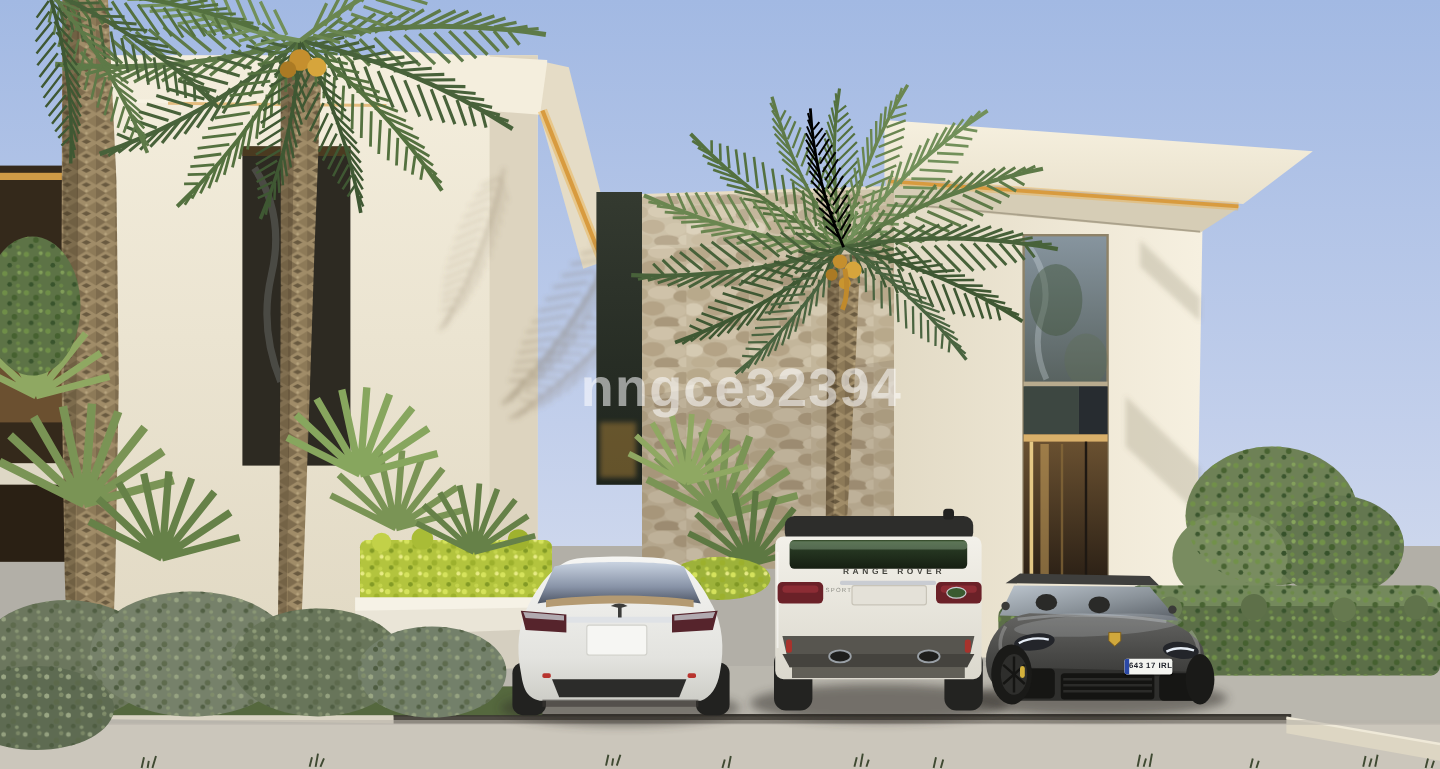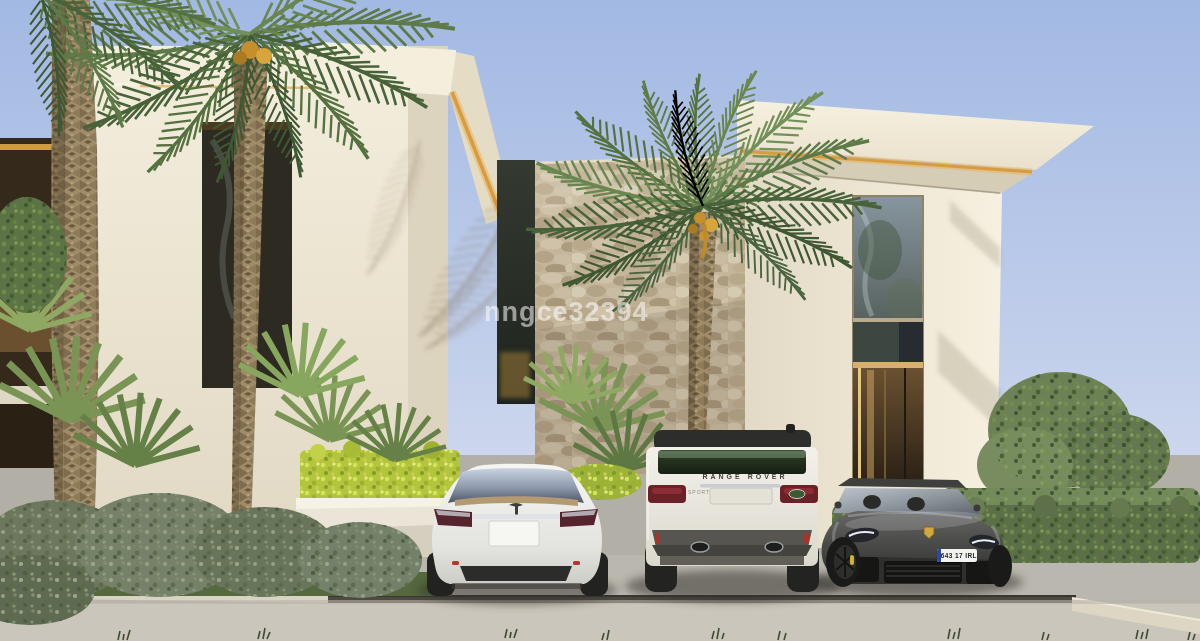--- a/index.html
+++ b/index.html
@@ -1,20 +1,20 @@
 <!DOCTYPE html>
 <html><head>
 <meta charset="utf-8">
 <style>
   html,body{margin:0;padding:0;background:#222;}
   #stage{position:relative;width:1200px;height:641px;overflow:hidden;
          font-family:"Liberation Sans","DejaVu Sans",sans-serif;background:#a8bde6;}
   #stage svg{position:absolute;left:0;top:0;display:block;}
   .overlay{position:absolute;white-space:nowrap;}
-  #watermark{left:484px;top:297px;font-size:27px;font-weight:bold;letter-spacing:1px;
+  #watermark{left:484px;top:297px;font-size:45px;font-weight:bold;letter-spacing:1px;
              color:rgba(253,253,255,0.55);}
   #rr-badge{left:700px;top:473px;width:90px;text-align:center;font-size:7px;
             font-weight:bold;letter-spacing:3px;color:#45453f;}
   #sport-badge{left:688px;top:489px;font-size:5px;letter-spacing:1px;color:#8d8d85;}
   #porsche-plate{left:937px;top:549px;width:40px;height:13px;background:#f3f4f0;
                  border-radius:2px;display:flex;align-items:center;overflow:hidden;
                  box-shadow:0 1px 1px rgba(0,0,0,.45);}
   #porsche-plate .euband{width:5px;height:100%;background:#2a48a6;}
   #porsche-plate .ptext{flex:1;text-align:center;font-size:6.5px;font-weight:bold;
                         color:#20242c;letter-spacing:.4px;}

